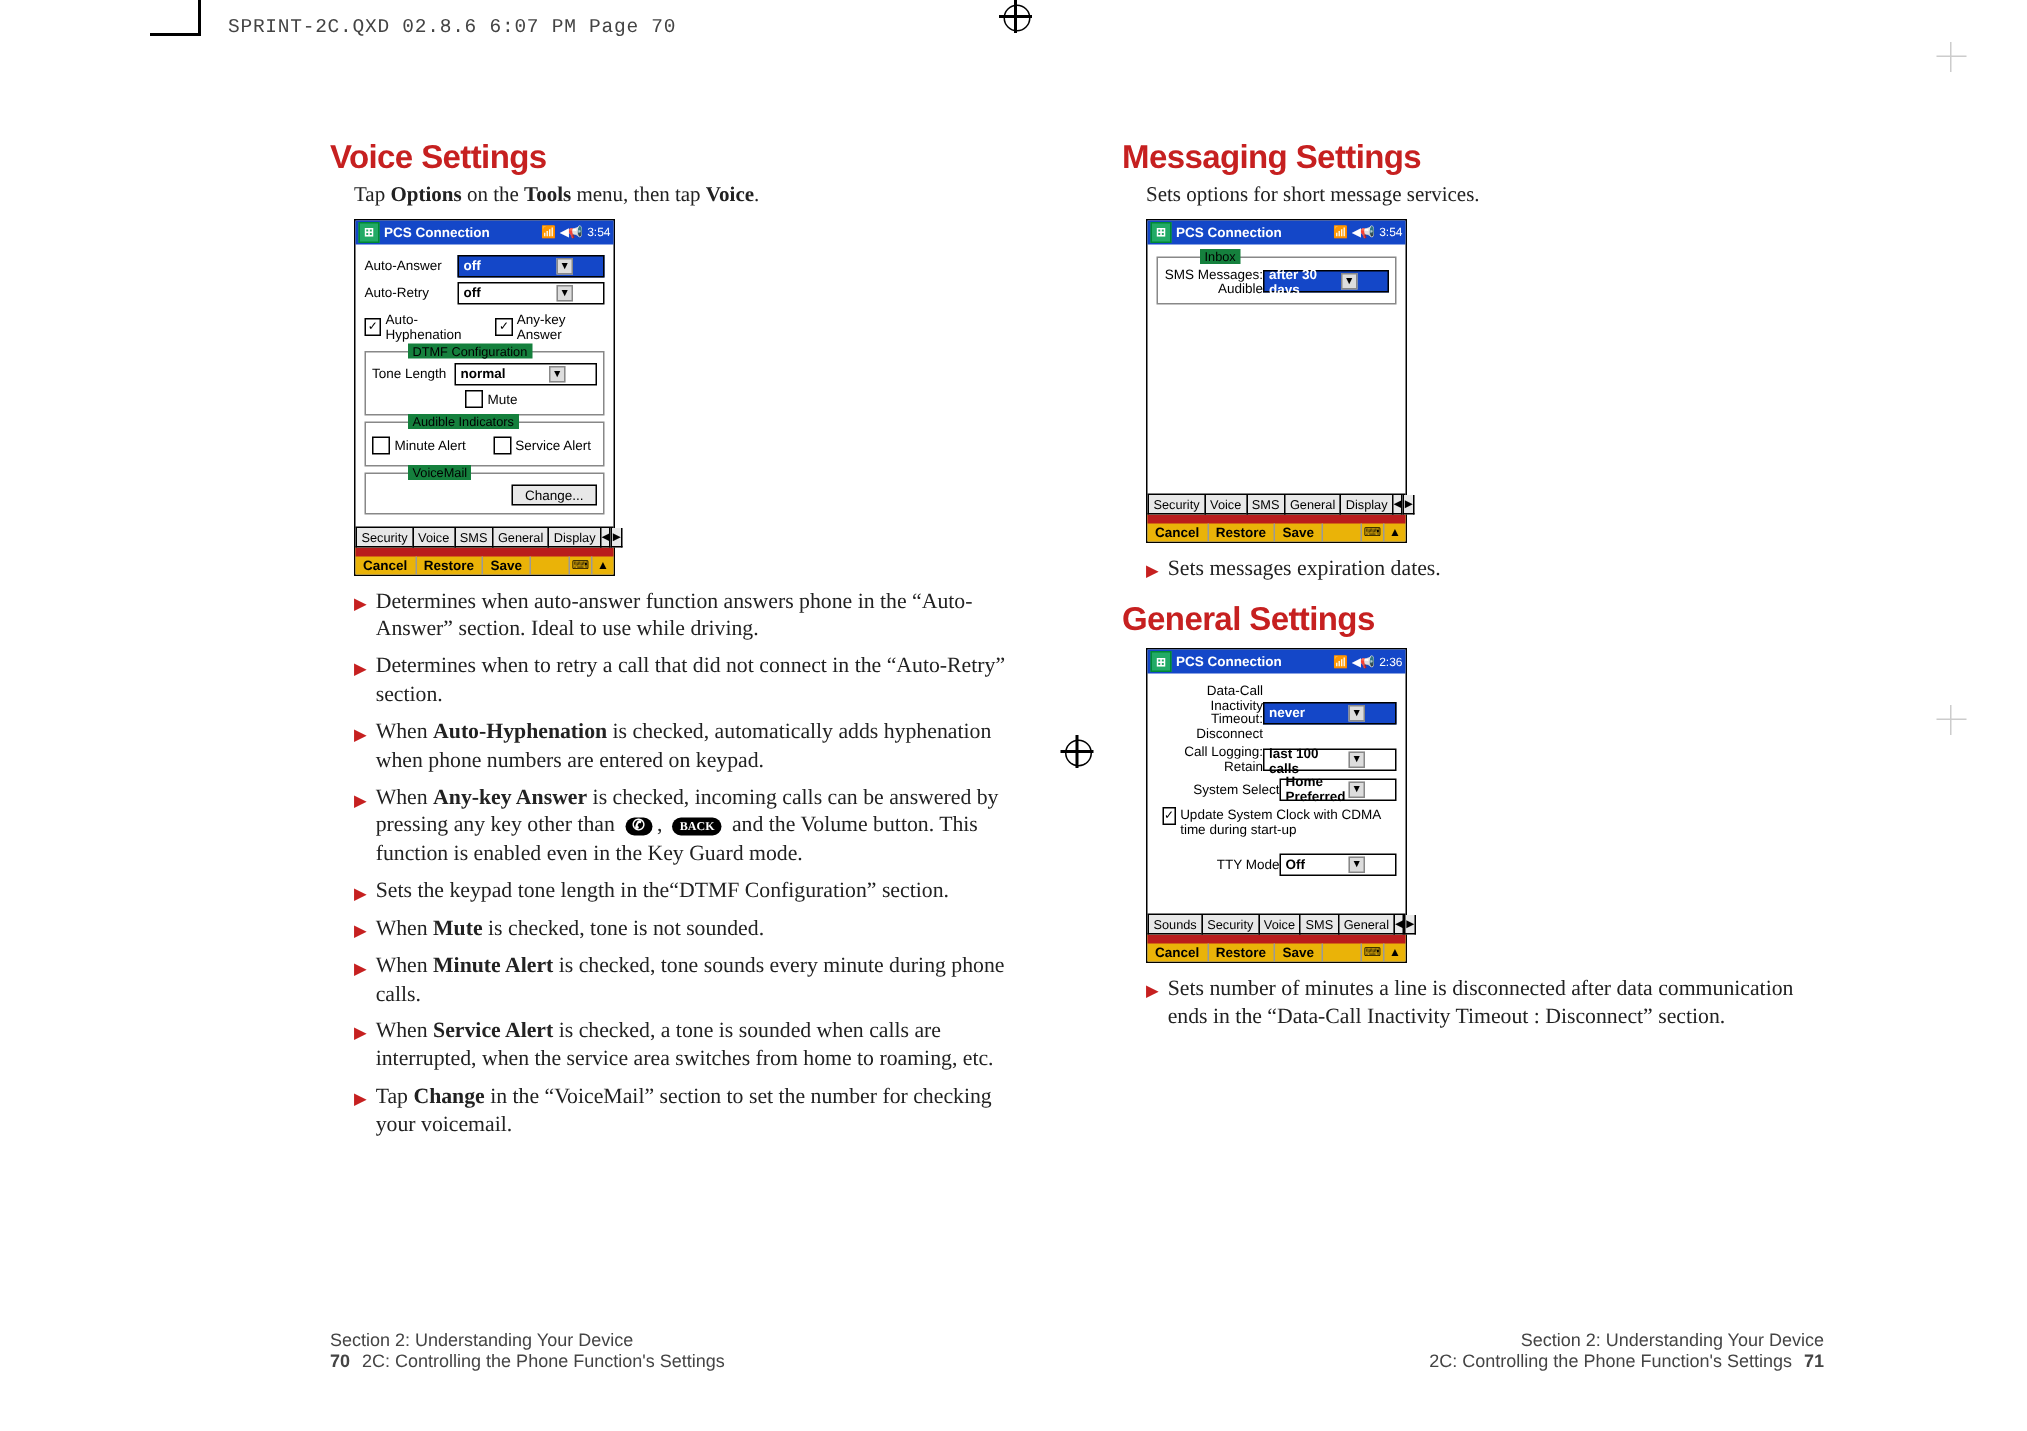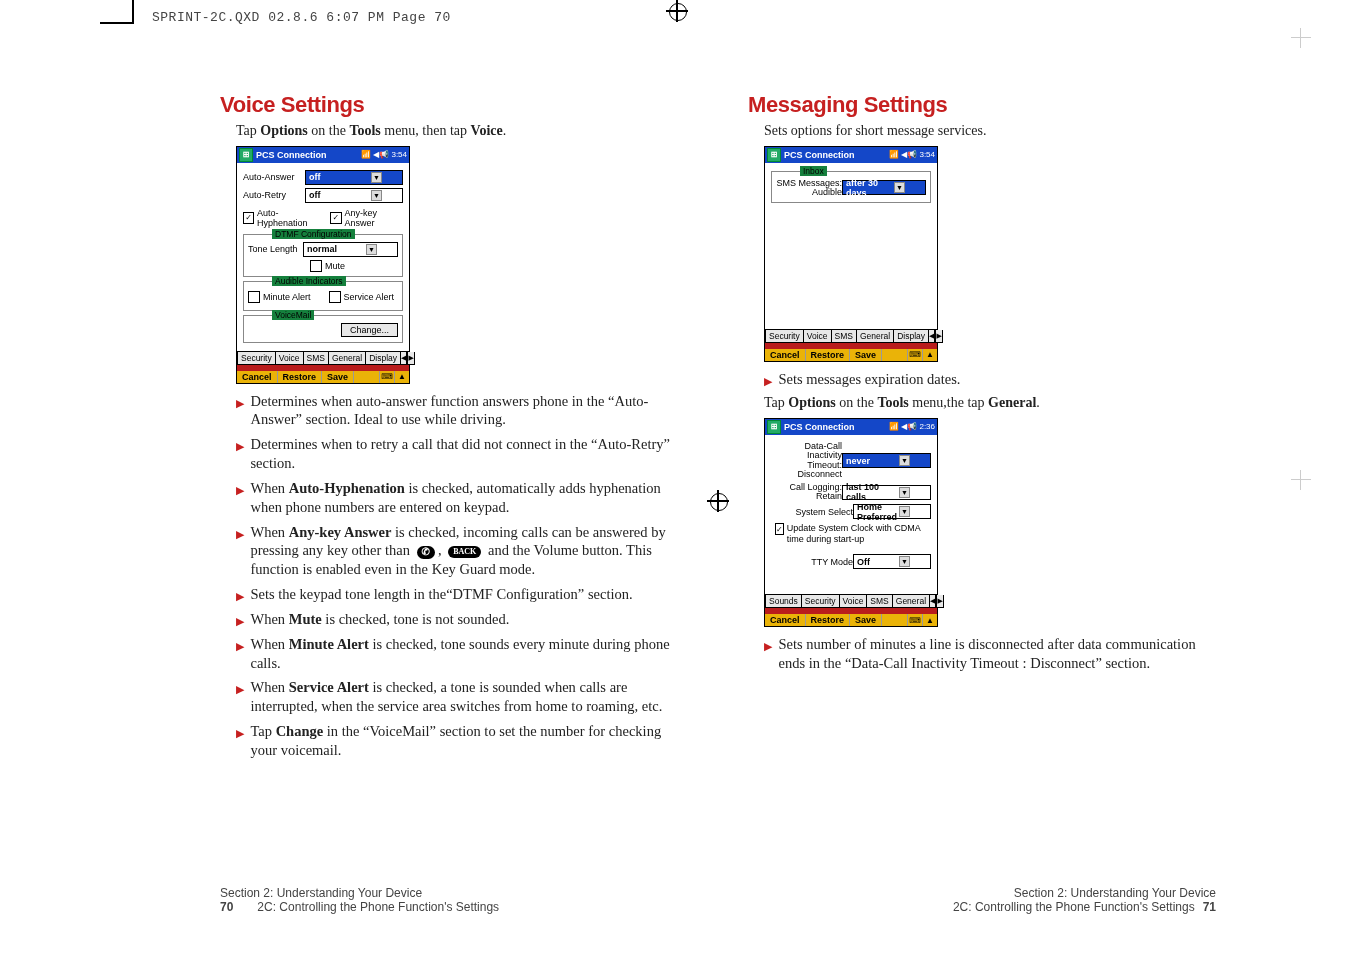--- a/index.html
+++ b/index.html
@@ -388,21 +388,21 @@
           <span class="txt"><span>When </span><span class="b">Service Alert</span><span> is checked, a tone is sounded when calls are interrupted, when the service area switches from home to roaming, etc.</span></span>
         </div>
       <div class="bullet">
           <span class="tri">▶</span>
           <span class="txt"><span>Tap </span><span class="b">Change</span><span> in the “VoiceMail” section to set the number for checking your voicemail.</span></span>
         </div>
     </div>
 
     <div class="footer left-f">
       <div class="sect">Section 2: Understanding Your Device</div>
-      <div style="display:flex;align-items:baseline;gap:24px">
+      <div style="display:flex;align-items:baseline;gap:8px">
         <span class="num">70</span>
         <span class="sub">2C: Controlling the Phone Function's Settings</span>
       </div>
     </div>
   </div>
 
   <div class="gutter-reg">
       <div class="circ"></div>
     </div>
 
@@ -450,23 +450,21 @@
       </div>
     </div>
 
     <div class="bullets">
       <div class="bullet">
           <span class="tri">▶</span>
           <span class="txt">Sets messages expiration dates.</span>
         </div>
     </div>
 
-    <div class="step">
-      <span>Tap </span><span class="b">Options</span><span> on the </span><span class="b">Tools</span><span> menu,the tap </span><span class="b">General</span>.
-    </div>
+    <h1 class="red">General Settings</h1>
 
     <div class="mock">
       <div class="titlebar">
         <div class="win">⊞</div>
         <div class="ttl">PCS Connection</div>
         <div class="stat">📶 ◀📢 2:36</div>
       </div>
       <div class="body">
         <div class="row">
           <div class="lbl" style="text-align:right;width:82px;line-height:1.05">

